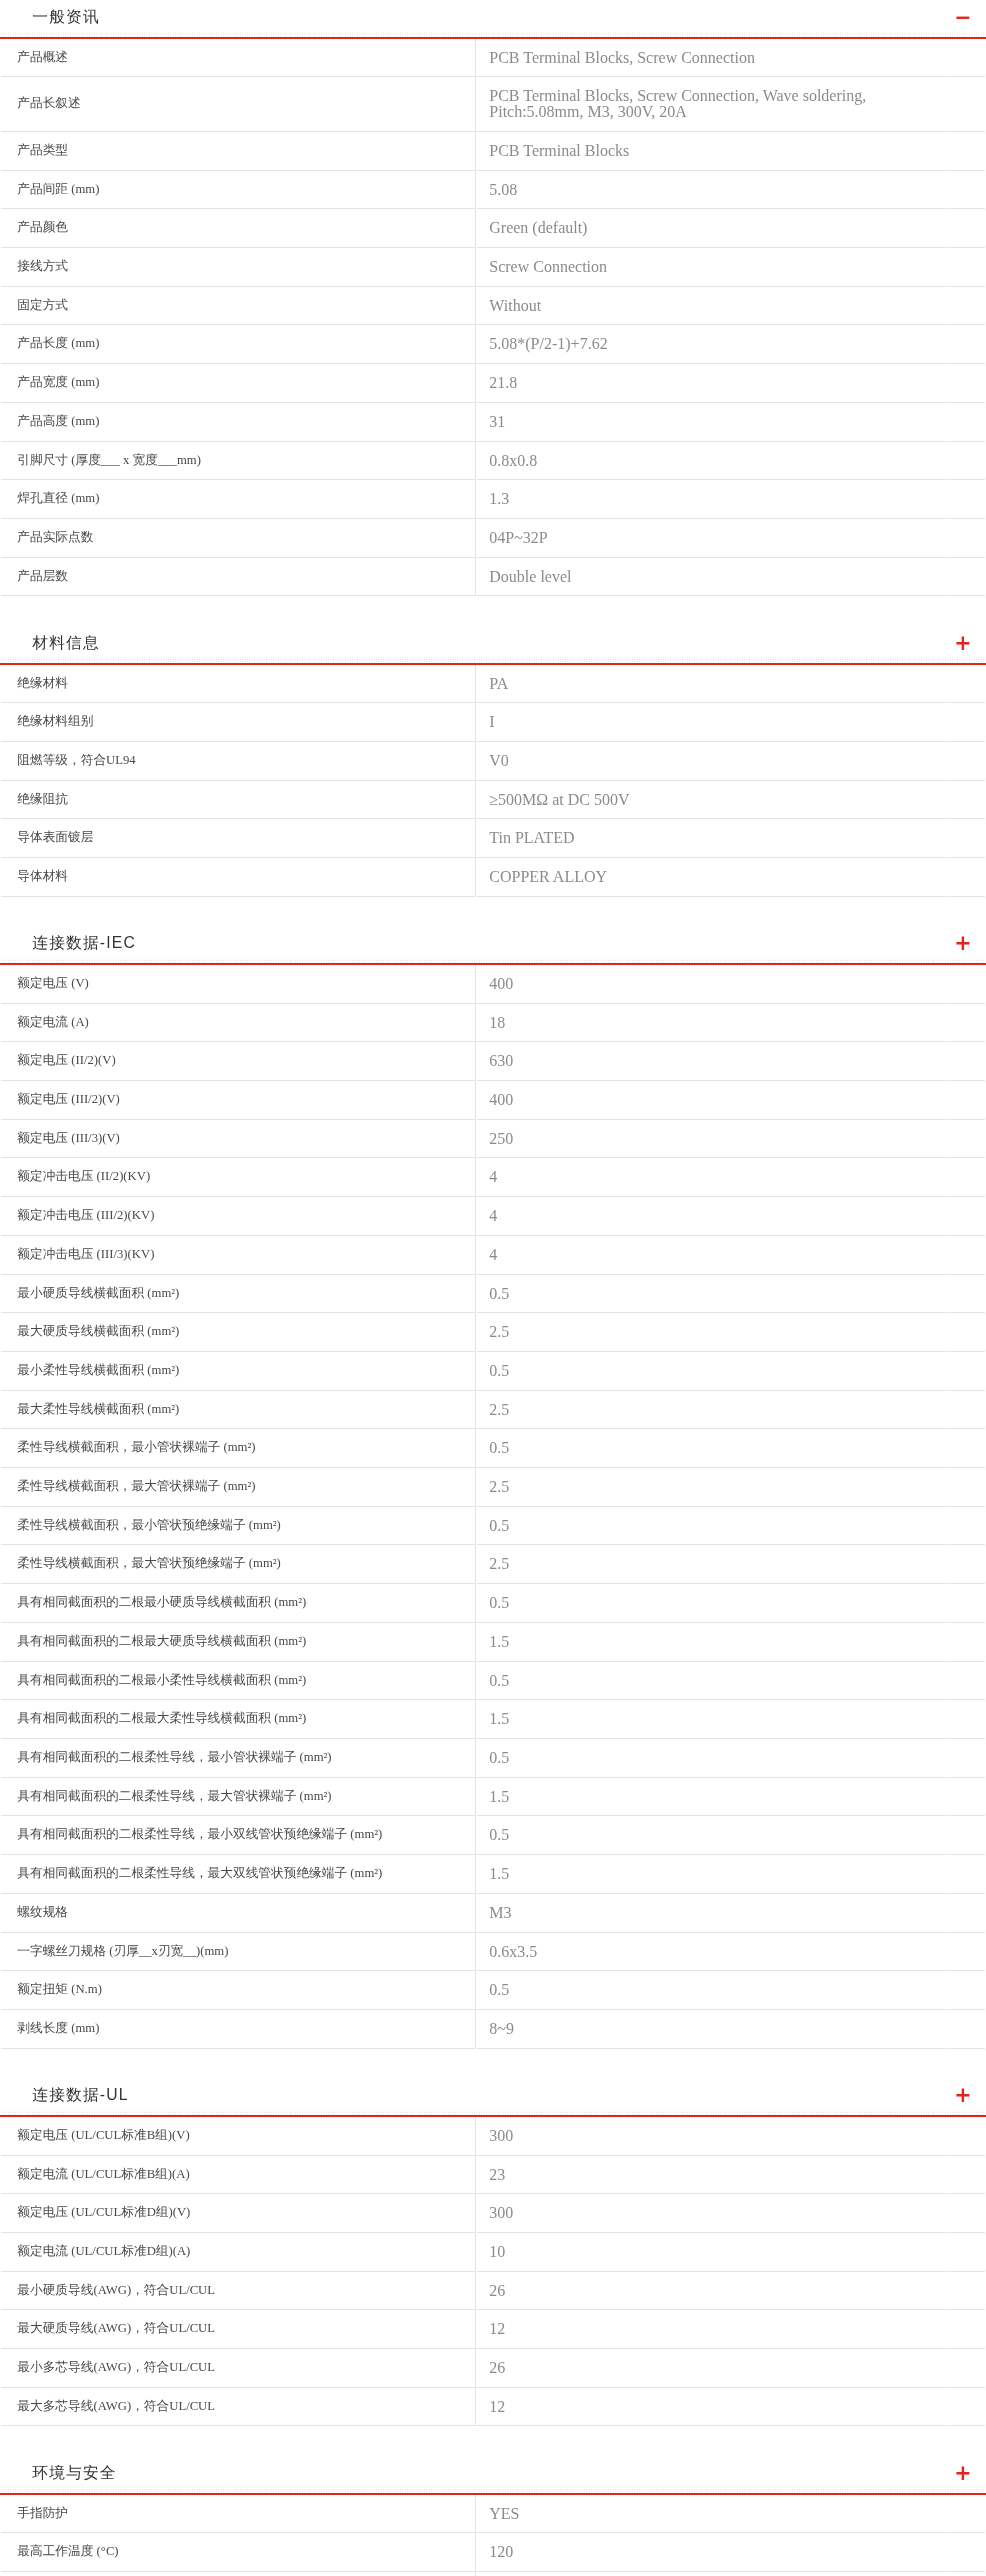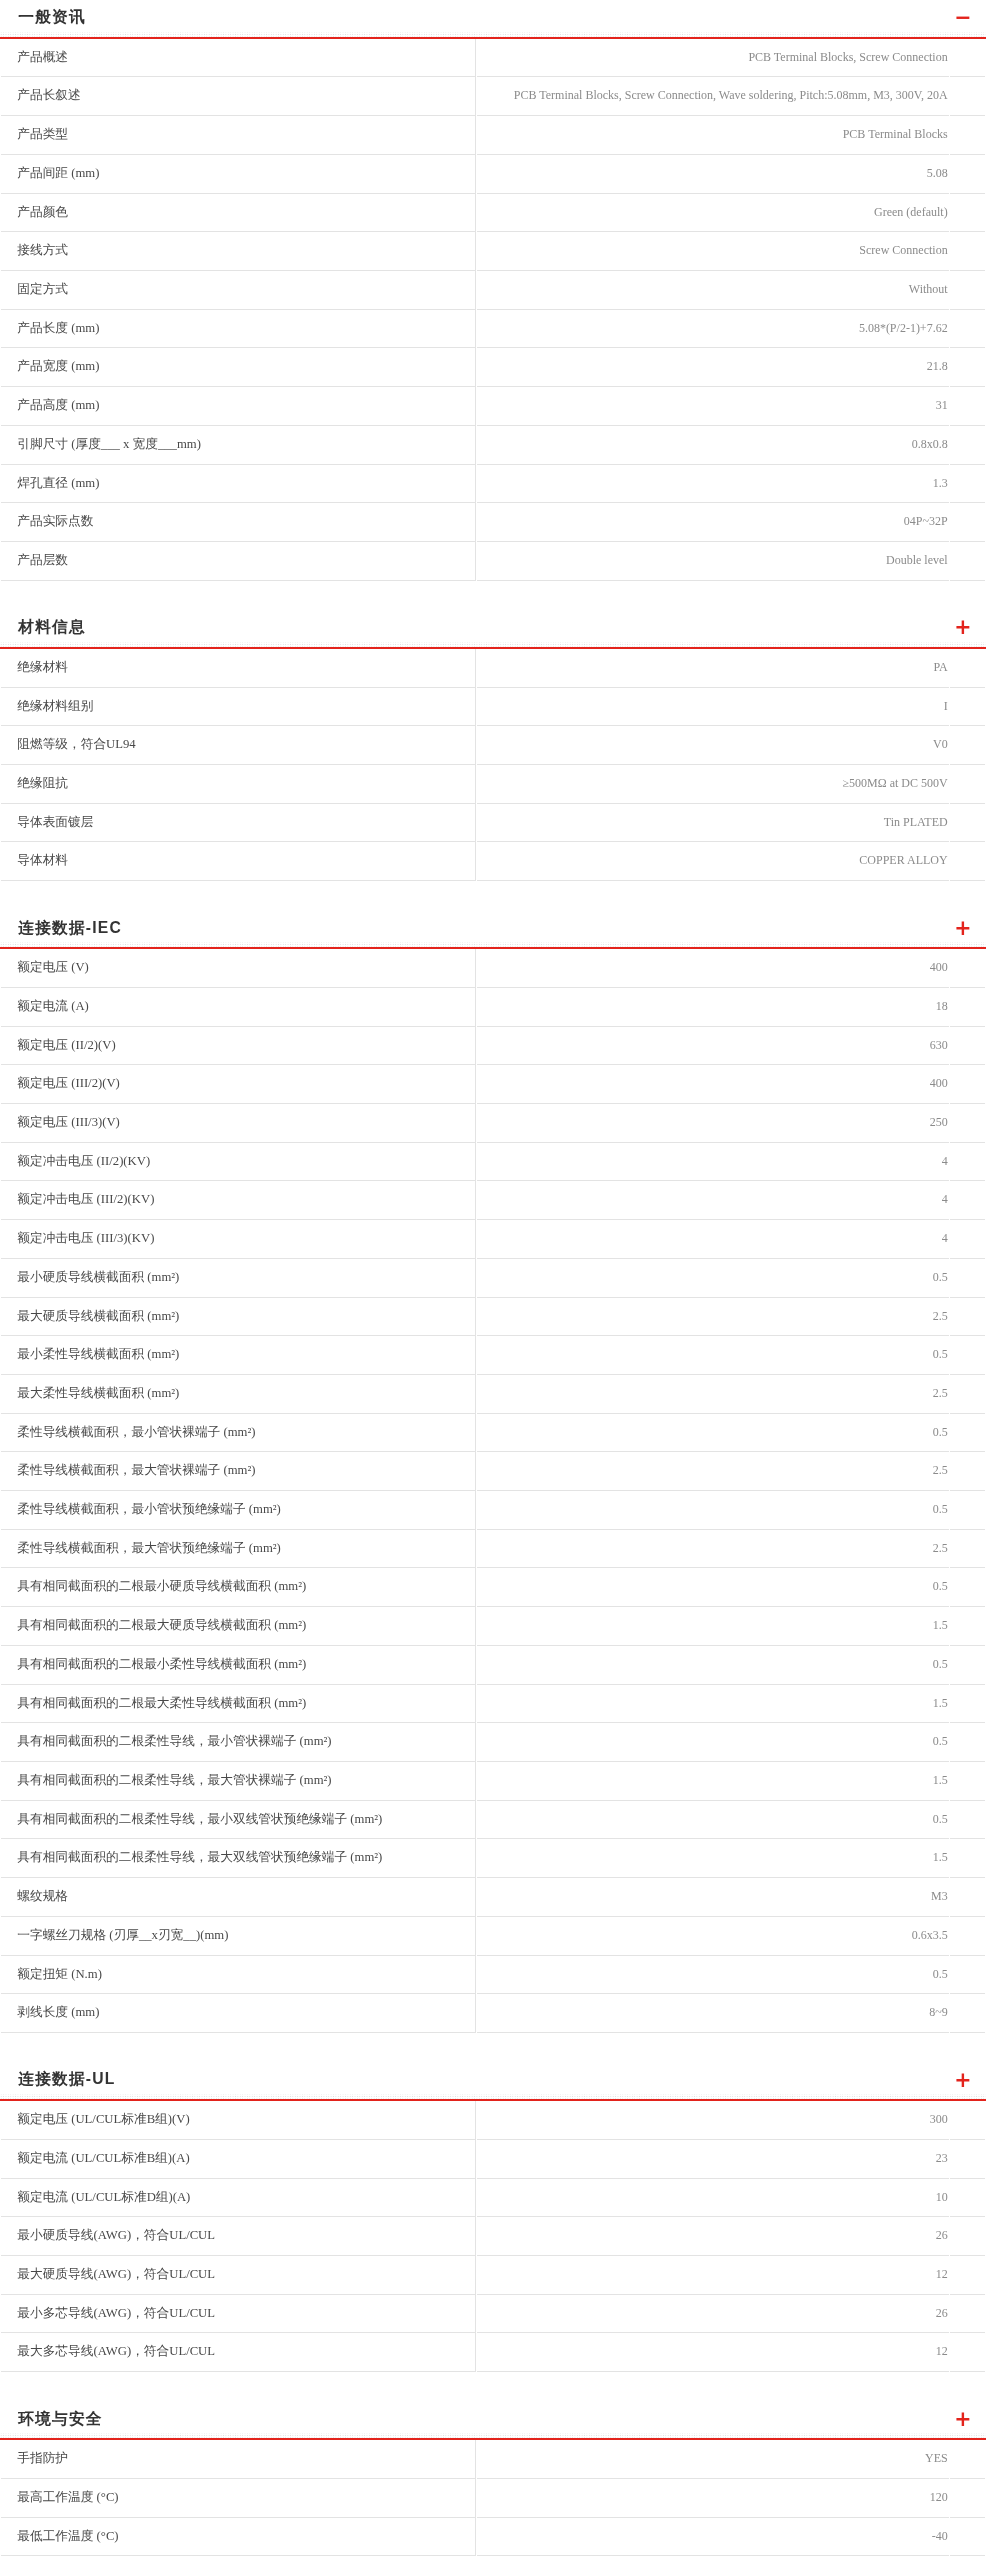--- a/index.html
+++ b/index.html
@@ -9,36 +9,36 @@
     --value:#8b8b8b;
     --border:#e3e3e3;
   }
   html,body{margin:0;padding:0;background:#ffffff;}
   body{width:986px;font-family:"Liberation Sans", sans-serif;}
   #page{width:986px;}
   .spec-section{margin-top:33px;}
   .spec-section:first-child{margin-top:3.6px;}
   .sec-head{display:flex;align-items:center;justify-content:space-between;
             padding:0 14.5px 0 16.3px;height:28px;}
-  .sec-title{margin:2px;font-size:15.7px;font-weight:700;color:var(--title);letter-spacing:1.2px;}
+  .sec-title{margin:16px;font-size:15.7px;font-weight:400;color:var(--title);letter-spacing:1.2px;}
   .sec-toggle{font-size:20.6px;font-weight:700;color:var(--accent);line-height:0.9;
               cursor:pointer;font-family:"DejaVu Sans", sans-serif;user-select:none;}
   .dotband{height:5.4px;
            background-image:radial-gradient(circle,#d9d9d9 0.7px,rgba(0,0,0,0) 0.8px);
            background-size:2.4px 2.4px;background-position:0 1.2px;}
   .redline{height:1.8px;background:var(--accent);}
   table.spec-table{width:100%;border-collapse:separate;border-spacing:1.2px 0;table-layout:fixed;font-family:Liberation Serif, serif;}
   col.c1{width:48.4%;}
   col.c2{width:48%;}
   col.c3{width:3.6%;}
   td{border-bottom:0.6px solid var(--border);vertical-align:middle;}
   .cell-label{padding:11px 6px 11px 16.3px;font-size:12.7px;color:var(--label);
               line-height:15.7px;border-right:0.6px solid var(--border);}
-  .cell-value{padding:11px 1px;font-size:12px;color:var(--value);
-              text-align:right;line-height:15.7px;}
+  .cell-value{padding:11px 12px;font-size:16px;color:var(--value);
+              text-align:left;line-height:15.7px;}
   .cell-empty{padding:0;}
 </style>
 </head>
 <body>
 
 <div id="page">
   <section class="spec-section">
     <div class="sec-head">
       <h2 class="sec-title">一般资讯</h2>
       <span class="sec-toggle">−</span>
@@ -396,20 +396,25 @@
     <td class="cell-value">300</td>
     <td class="cell-empty"></td>
   </tr>
 
   <tr class="spec-row">
     <td class="cell-label">额定电流 (UL/CUL标准B组)(A)</td>
     <td class="cell-value">23</td>
     <td class="cell-empty"></td>
   </tr>
 
+  <tr class="spec-row">
+    <td class="cell-label">额定电压 (UL/CUL标准D组)(V)</td>
+    <td class="cell-value">300</td>
+    <td class="cell-empty"></td>
+  </tr>
 
   <tr class="spec-row">
     <td class="cell-label">额定电流 (UL/CUL标准D组)(A)</td>
     <td class="cell-value">10</td>
     <td class="cell-empty"></td>
   </tr>
 
   <tr class="spec-row">
     <td class="cell-label">最小硬质导线(AWG)，符合UL/CUL</td>
     <td class="cell-value">26</td>

